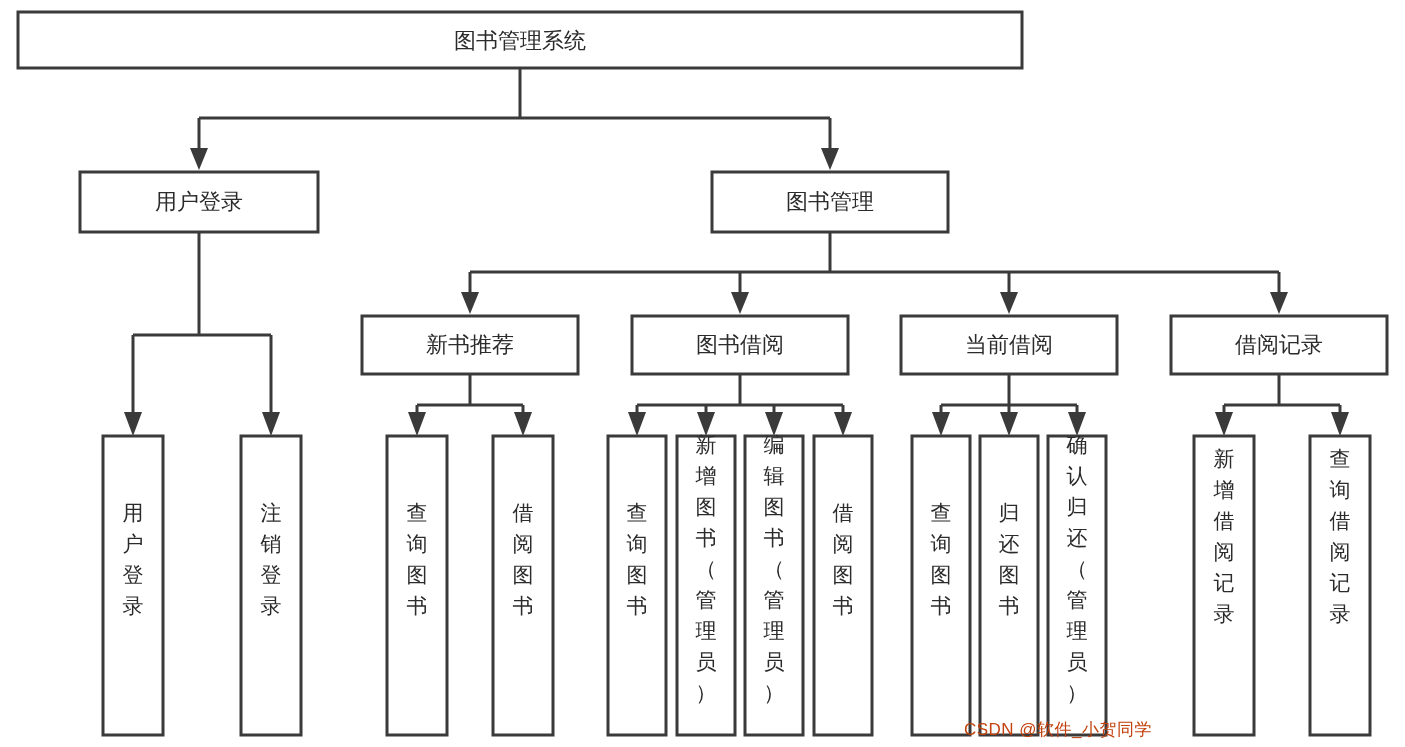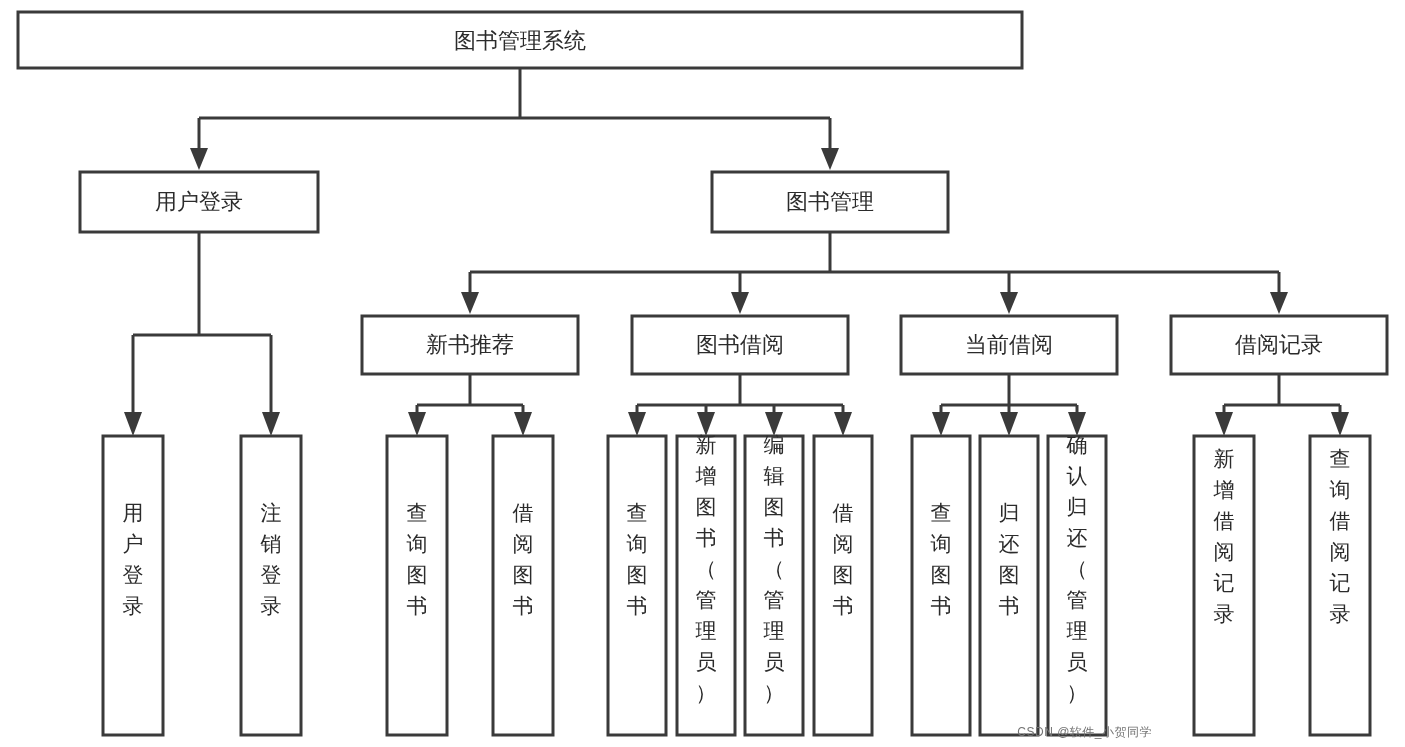--- a/index.html
+++ b/index.html
@@ -7,22 +7,22 @@
        font-family:"Liberation Sans","DejaVu Sans",sans-serif;}
   #diagram-root{position:relative;width:1160px;height:747px;background:#fff;text-align:center;}
   svg{display:block;}
   .node-box{fill:#ffffff;stroke:#3a3a3a;stroke-width:3;}
   .connector{stroke:#3a3a3a;stroke-width:3;fill:none;stroke-linecap:butt;}
   .arrow-head{fill:#3a3a3a;stroke:none;}
   .node-label{fill:#2b2b2b;font-family:"Liberation Sans","DejaVu Sans",sans-serif;
               font-size:22px;text-anchor:middle;dominant-baseline:middle;}
   .node-label-v{fill:#2b2b2b;font-family:"Liberation Sans","DejaVu Sans",sans-serif;
               font-size:21px;text-anchor:middle;}
-  .watermark{position:absolute;right:8px;bottom:6px;color:#737373;
-             font-size:12px;font-family:"Liberation Sans","DejaVu Sans",sans-serif;
+  .watermark{position:absolute;right:8px;bottom:6px;color:#c2410c;
+             font-size:17px;font-family:"Liberation Sans","DejaVu Sans",sans-serif;
              letter-spacing:.5px;white-space:nowrap;}
 </style>
 </head>
 <body>
 
 <div id="diagram-root">
 
   <svg width="1405" height="747" viewBox="0 0 1405 747">
 
     <g>

